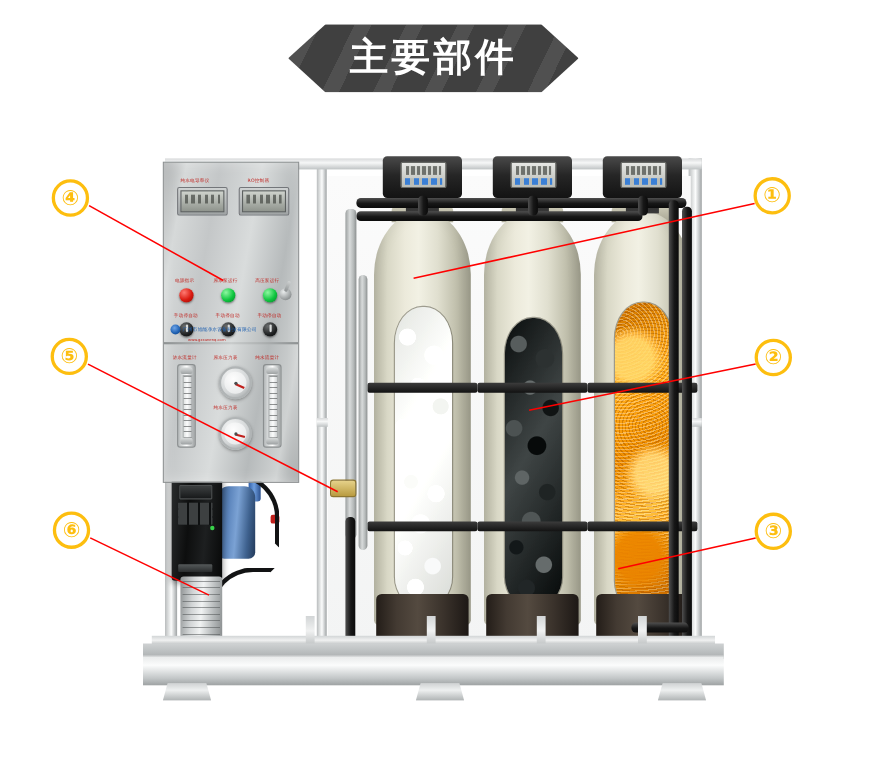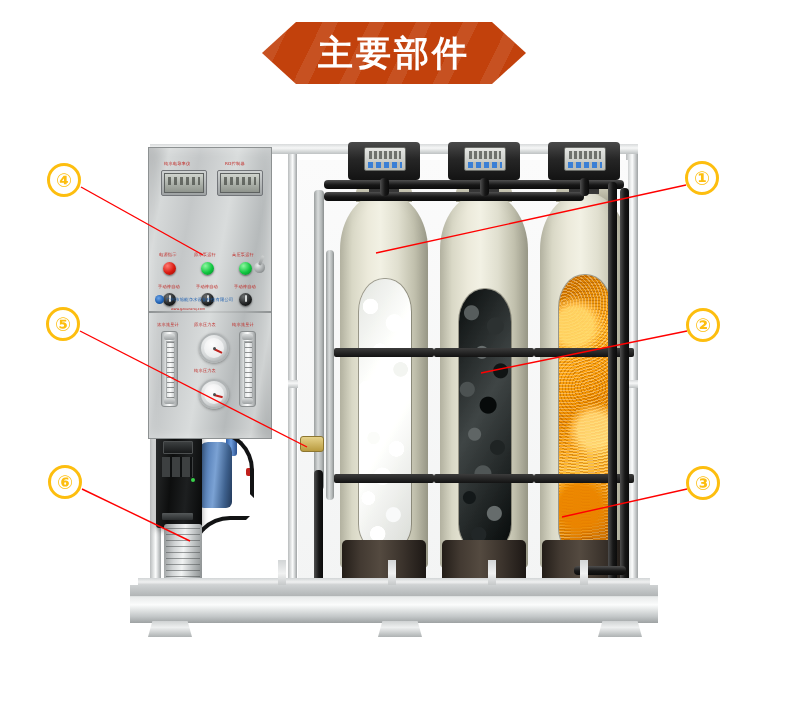--- a/index.html
+++ b/index.html
@@ -9,21 +9,21 @@
     background:#ffffff;
     font-family:"Liberation Sans","DejaVu Sans",sans-serif;
     overflow:hidden;
     position:relative;
   }
   #stage{position:relative;width:790px;height:706px;overflow:hidden;}
 
   
   .banner{
     position:absolute;left:262px;top:22px;width:264px;height:62px;
-    background:#c2410c;
+    background:#404040;
     clip-path:polygon(0 50%,34px 0,230px 0,264px 50%,230px 100%,34px 100%);
     display:flex;align-items:center;justify-content:center;
     overflow:hidden;
   }
   .banner .stripes{
     position:absolute;inset:0;
     background:repeating-linear-gradient(-64deg,
       rgba(255,255,255,0) 0px,
       rgba(255,255,255,0) 28px,
       rgba(255,255,255,.085) 28px,

